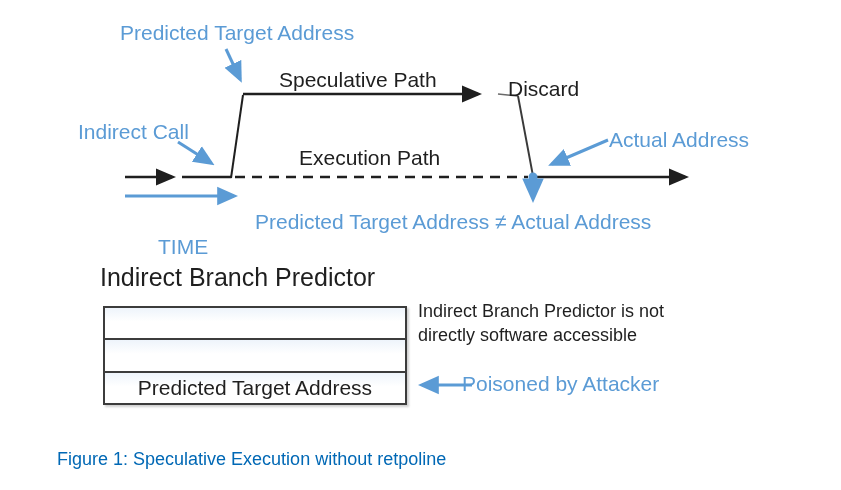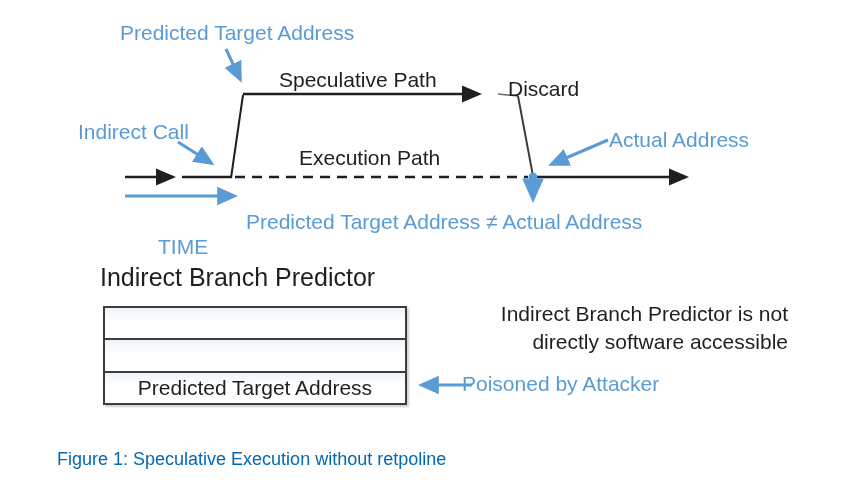--- a/index.html
+++ b/index.html
@@ -30,21 +30,21 @@
   }
   .predictor-row{
     flex:1;
     display:flex;align-items:center;justify-content:center;
     font-size:21px;color:#1f1f1f;
     background:linear-gradient(#eef4fb, #ffffff 45%);
   }
   .predictor-row + .predictor-row{border-top:2px solid #3c3c3c;}
   #ibp-note{
     position:absolute;left:418px;top:300px;width:370px;
-    text-align:right;font-size:21px;line-height:1.33;color:#1f1f1f;
+    text-align:left;font-size:18px;line-height:1.33;color:#1f1f1f;
     white-space:pre-line;
   }
   #figure-caption{
     position:absolute;left:57px;top:449px;
     font-size:18px;font-weight:normal;color:#0068B5;
     white-space:nowrap;
   }
 </style>
 </head>
 <body>
@@ -123,21 +123,21 @@
   <div class="lbl" style="left:508px;top:77px;">Discard</div>
 
   <div class="lbl blue" style="left:78px;top:114px;margin-top:6px;">Indirect Call</div>
 
   <div class="lbl blue" style="left:609px;top:128px;">Actual Address</div>
 
   <div class="lbl" style="left:299px;top:146px;">Execution Path</div>
 
   <div class="lbl blue" style="left:158px;top:218px;margin-top:17px;">TIME</div>
 
-  <div class="lbl blue" style="left:246px;top:210px;">Predicted Target Address ≠ Actual Address</div>
+  <div class="lbl blue" style="left:255px;top:210px;">Predicted Target Address ≠ Actual Address</div>
 
   <div class="lbl" style="left:100px;top:264px;font-size:25px;">Indirect Branch Predictor</div>
 
   <div id="predictor-table">
     <div class="predictor-row"></div>
     <div class="predictor-row"></div>
     <div class="predictor-row">Predicted Target Address</div>
   </div>
 
   <div id="ibp-note">Indirect Branch Predictor is not

